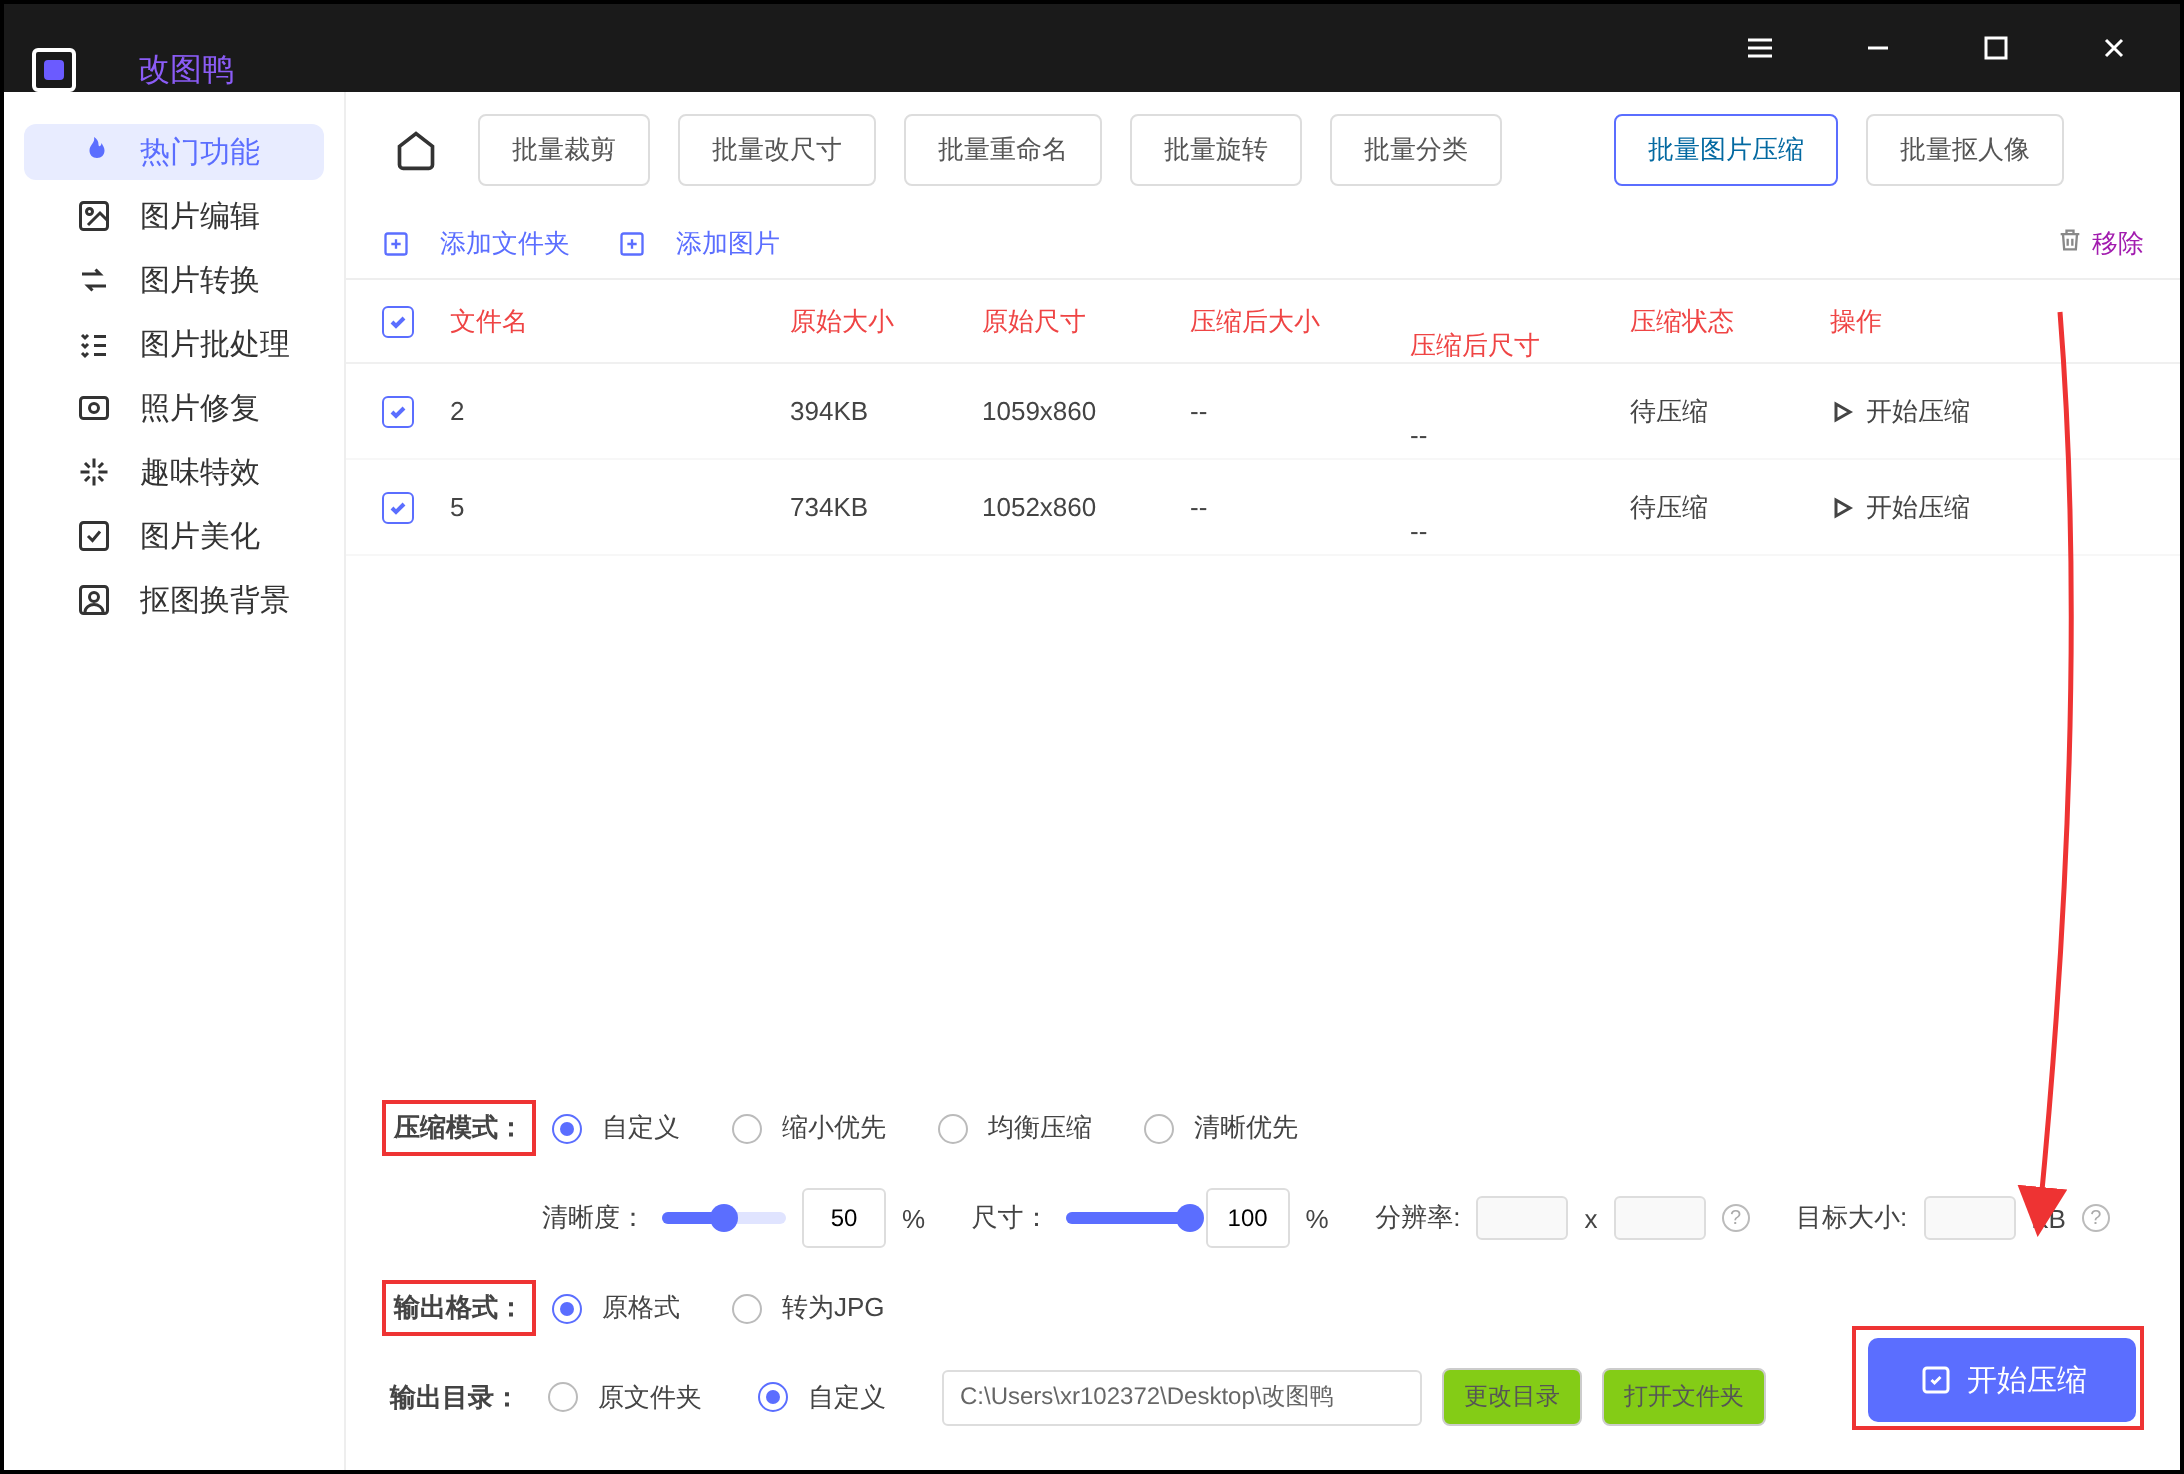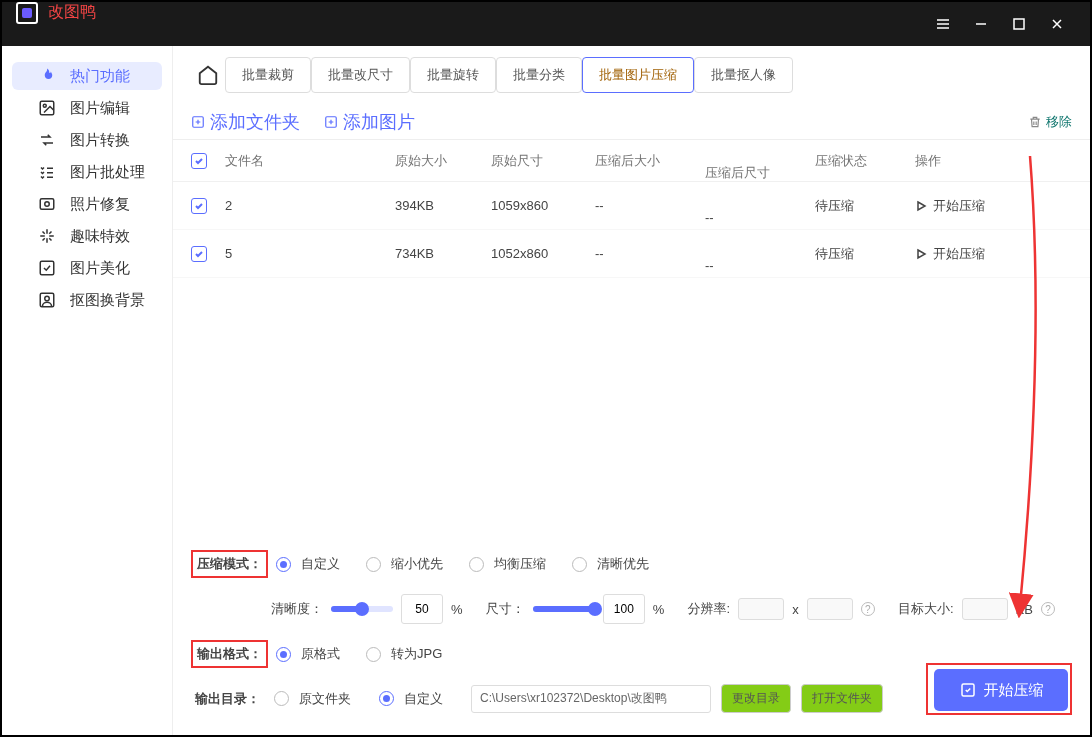--- a/index.html
+++ b/index.html
@@ -1,45 +1,45 @@
 <!DOCTYPE html>
 <html><head>
 <meta charset="utf-8">
 <style>
 * { margin: 0; padding: 0; box-sizing: border-box; font-family: "Microsoft YaHei", sans-serif; }
 
 body { background: #fff; width: 1092px; height: 737px; border: 2px solid #000; overflow: hidden; }
 
-.titlebar { height: 44px; background: #1a1a1a; display: flex; align-items: flex-start; padding: 0 14px; color: #ef4444; }
+.titlebar { height: 44px; background: #1a1a1a; display: flex; align-items: flex-end; padding: 0 14px; color: #8b5cf6; gap: 21px; }
 .titlebar .logo { width: 22px; height: 22px; border: 2px solid #fff; border-radius: 3px; display: flex; align-items: center; justify-content: center; margin-right: 10px; }
 .titlebar .logo-inner { width: 10px; height: 10px; background: #6b5bff; border-radius: 2px; }
 .titlebar .title { font-size: 16px; font-weight: 500; }
 .titlebar .spacer { flex: 1; }
 .titlebar .win-btn { width: 38px; height: 44px; display: flex; align-items: center; justify-content: center; cursor: pointer; color: #fff; }
 
 .main { display: flex; height: calc(100% - 44px); }
 
 .sidebar { width: 170px; background: #fff; padding-top: 12px; }
 .sidebar-item { height: 28px; display: flex; align-items: center; padding-left: 24px; font-size: 15px; color: #333; cursor: pointer; margin: 4px 10px; border-radius: 6px; }
 .sidebar-item.active { background: #e8ecff; color: #5b6eff; }
 .sidebar-item .si-icon { width: 22px; height: 22px; margin-right: 12px; display: flex; align-items: center; justify-content: center; }
 
 .content { flex: 1; display: flex; flex-direction: column; background: #fff; position: relative; border-left: 1px solid #eee; }
 
-.toolbar { height: 58px; display: flex; align-items: center; padding: 0 18px; gap: 0; }
+.toolbar { height: 58px; display: flex; align-items: center; padding: 0 18px; gap: 14px; }
 .home-btn { width: 34px; height: 34px; display: flex; align-items: center; justify-content: center; cursor: pointer; }
 .tool-btn { padding: 8px 16px; border: 1px solid #ddd; border-radius: 4px; font-size: 13px; color: #555; cursor: pointer; background: #fff; }
-.tool-btn.active { border-color: #5b6eff; color: #a16207; }
+.tool-btn.active { border-color: #5b6eff; color: #0369a1; margin-left: 42px; }
 
 .add-row { height: 36px; display: flex; align-items: center; padding: 0 18px; gap: 24px; border-bottom: 1px solid #eee; }
-.add-link { display: flex; align-items: center; gap: 5px; color: #5b6eff; font-size: 18px; cursor: pointer; }
+.add-link { display: flex; align-items: center; gap: 15px; color: #5b6eff; font-size: 13px; cursor: pointer; }
 .add-row .spacer { flex: 1; }
-.remove-link { display: flex; align-items: center; gap: 4px; color: #0f766e; font-size: 13px; cursor: pointer; }
-
-.table-header { height: 42px; display: flex; align-items: center; padding: 0 18px; font-size: 13px; color: #737373; font-weight: 500; border-bottom: 1px solid #f0f0f0;}
+.remove-link { display: flex; align-items: flex-start; gap: 4px; color: #a21caf; font-size: 13px; cursor: pointer; }
+
+.table-header { height: 42px; display: flex; align-items: center; padding: 0 18px; font-size: 13px; color: #ef4444; font-weight: 500; border-bottom: 1px solid #f0f0f0;}
 .table-row { height: 48px; display: flex; align-items: center; padding: 0 18px; font-size: 13px; color: #444; border-bottom: 1px solid #f7f7f7; }
 .col-check { width: 34px; }
 .col-name { width: 170px; }
 .col-size { width: 96px; }
 .col-dim { width: 104px; }
 .col-after-size { width: 110px; }
 .col-after-dim { width: 110px; margin-top: 24px; }
 .col-status { width: 100px; }
 .col-action { flex: 1; display: flex; align-items: center; gap: 6px; cursor: pointer; }
 
@@ -181,20 +181,21 @@
 
   <div class="content">
     <div class="toolbar">
       <div class="home-btn">
           <svg width="22" height="22" viewBox="0 0 24 24" fill="none" stroke="#333" stroke-width="2">
             <path d="M3 10l9-7 9 7v10a2 2 0 01-2 2H5a2 2 0 01-2-2V10z"></path>
           </svg>
         </div>
       <div class="tool-btn">批量裁剪</div>
       <div class="tool-btn">批量改尺寸</div>
+      <div class="tool-btn">批量重命名</div>
       <div class="tool-btn">批量旋转</div>
       <div class="tool-btn">批量分类</div>
       <div class="tool-btn active">批量图片压缩</div>
       <div class="tool-btn">批量抠人像</div>
     </div>
 
     <div class="add-row">
       <div class="add-link">
         <svg width="14" height="14" viewBox="0 0 24 24" fill="none" stroke="#5b6eff" stroke-width="2">
             <rect x="3" y="3" width="18" height="18" rx="2"></rect>

